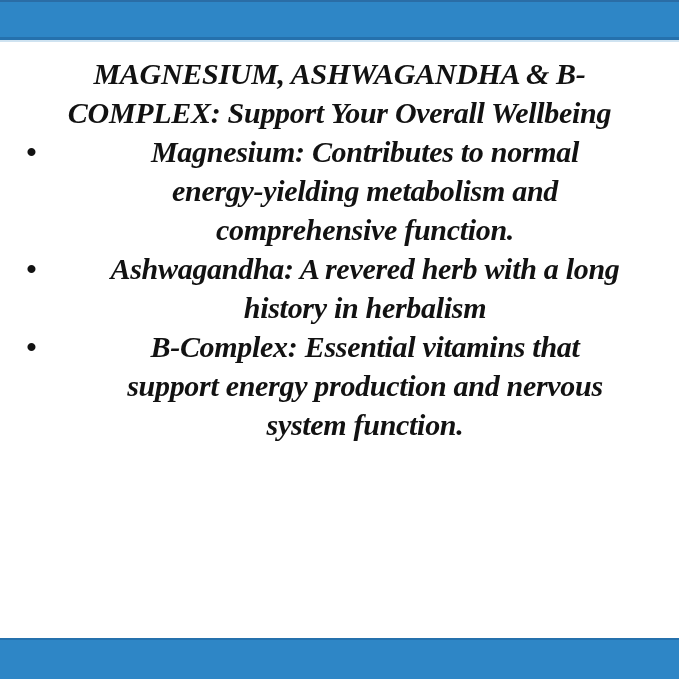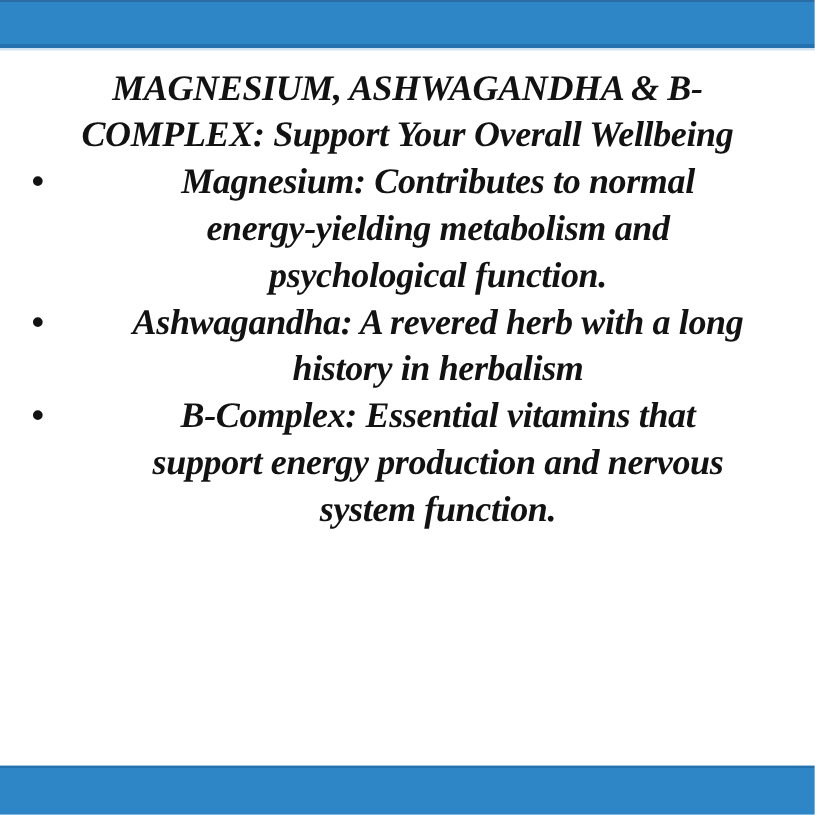--- a/index.html
+++ b/index.html
@@ -91,21 +91,21 @@
 
   <div class="content">
     <p class="para">MAGNESIUM, ASHWAGANDHA &amp; B-
 COMPLEX: Support Your Overall Wellbeing</p>
 
     <ul class="bullets">
       <li>
         <span class="dot">•</span>
         <span class="li-text">Magnesium: Contributes to normal
 energy-yielding metabolism and
-psychological function.</span>
+comprehensive function.</span>
       </li>
       <li>
         <span class="dot">•</span>
         <span class="li-text">Ashwagandha: A revered herb with a long
 history in herbalism</span>
       </li>
       <li>
         <span class="dot">•</span>
         <span class="li-text">B-Complex: Essential vitamins that
 support energy production and nervous

